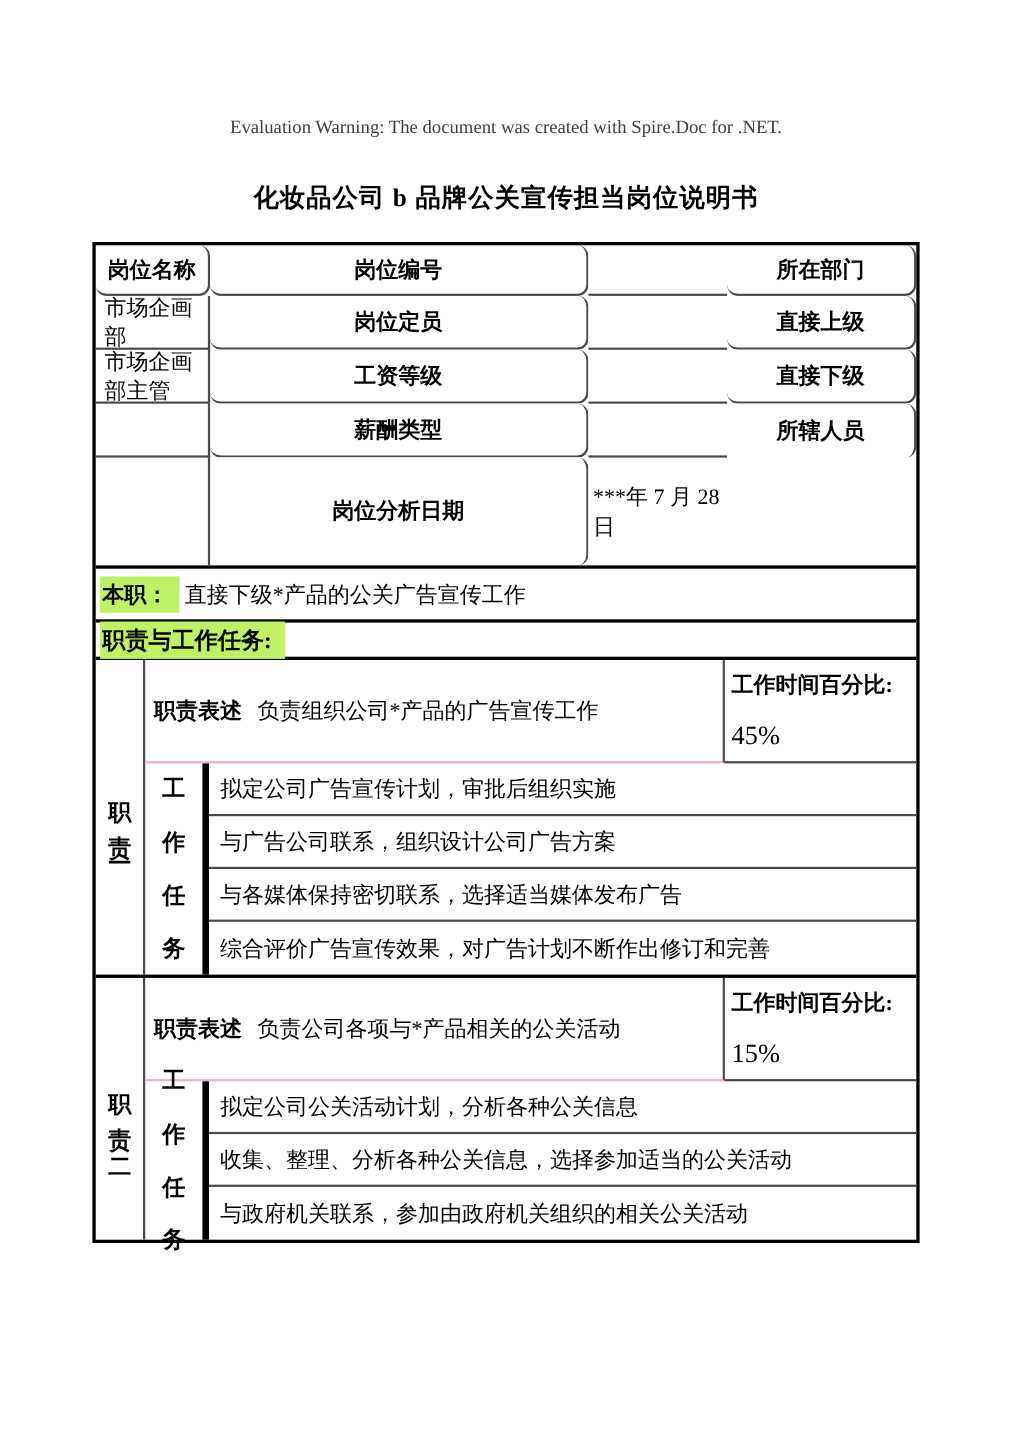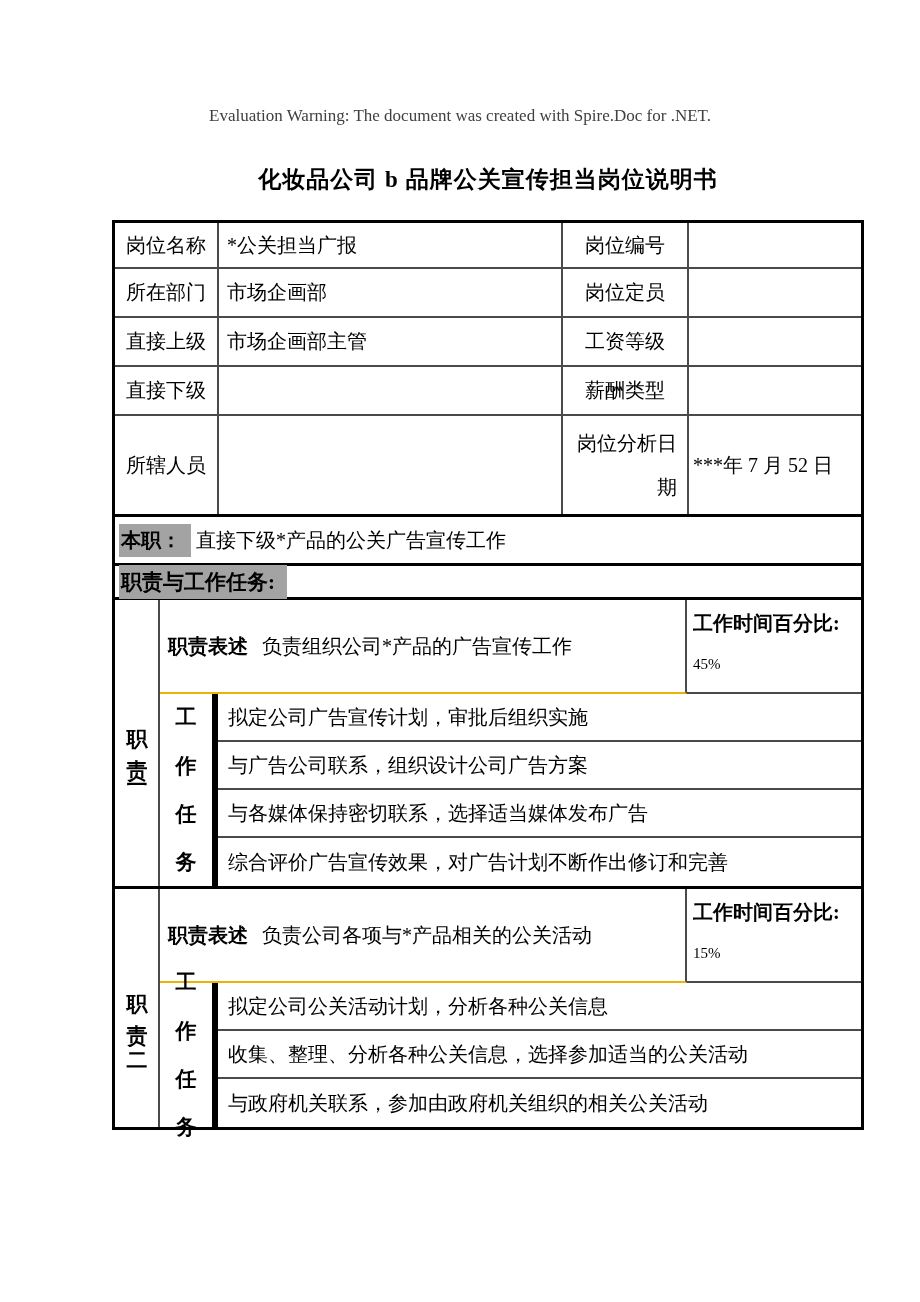--- a/index.html
+++ b/index.html
@@ -3,21 +3,21 @@
 <meta charset="utf-8">
 <style>
   * { box-sizing: border-box; }
   html, body { margin: 0; padding: 0; }
   body {
     width: 920px; height: 1302px;
     background: #ffffff;
     color: #000;
     font-family: "Liberation Serif", "DejaVu Serif", serif;
   }
-  .content-col { width: 752px; margin-left: 112px; }
+  .content-col { width: 752px; margin-left: 84px; }
 
   .warning {
     margin-top: 104px;
     text-align: center;
     color: #404040;
     font-size: 17px;
     line-height: 24px;
   }
   .doc-title {
     margin-top: 38px;
@@ -42,34 +42,34 @@
   .cell {
     display: flex;
     align-items: center;
     font-size: 20px;
     border-right: 2px solid #4a4a4a;
     border-bottom: 2px solid #4a4a4a;
     overflow: hidden;
   }
   .cell.no-r { border-right: none; }
   .cell.no-b { border-bottom: none; }
-  .lbl { justify-content: center; font-weight: normal; text-align: right; }
+  .lbl { justify-content: center; font-weight: bold; text-align: center; border-radius: 10px; }
   .lbl.wrap { line-height: 2.2; padding: 0 10px; }
   .val { padding-left: 8px; }
   .val.tight { padding-left: 4px; }
 
   .summary-row {
     border-top: 3px solid #000;
     height: 49px;
     display: flex;
     align-items: center;
     padding-left: 4px;
     font-size: 20px;
   }
-  .hl { background: #a3a3a3; }
+  .hl { background: #bef264; }
   .summary-label { font-weight: bold; padding: 3px 10px 3px 2px; }
   .summary-value { margin-left: 5px; }
 
   .section-header {
     border-top: 3px solid #000;
     border-bottom: 3px solid #000;
     height: 37px;
     display: flex;
     align-items: center;
     padding-left: 4px;
@@ -95,36 +95,36 @@
   .duty-name span {
     writing-mode: vertical-lr;
     text-orientation: upright;
     letter-spacing: 30px;
     margin-bottom: -30px;
     line-height: 1;
   }
   .desc-cell {
     grid-column: 2 / 4;
     border-right: 2px solid #4a4a4a;
-    border-bottom: 2px solid #eab308;
+    border-bottom: 2px solid #f9a8d4;
     display: flex;
     align-items: center;
     padding-left: 8px;
     font-size: 20px;
   }
   .desc-label { font-weight: bold; }
   .desc-text { margin-left: 14px; }
   .time-cell {
     grid-column: 4;
     border-bottom: 2px solid #4a4a4a;
     padding: 8px 2px 0 6px;
     font-size: 20px;
   }
   .time-label { font-weight: bold; line-height: 1.5; }
-  .time-value { margin-top: 18px; font-size: 15px; }
+  .time-value { margin-top: 18px; font-size: 24px; }
   .tasks-label {
     grid-column: 2;
     grid-row: 2 / -1;
     display: flex;
     align-items: center;
     justify-content: center;
     text-align: center;
     border-right: 6px solid #000000;
     font-weight: bold;
     font-size: 21px;
@@ -147,21 +147,20 @@
 <div class="warning">Evaluation Warning: The document was created with Spire.Doc for .NET.</div>
 
 <div class="content-col">
   <div class="doc-title">化妆品公司 b 品牌公关宣传担当岗位说明书</div>
 
   <div class="doc-table">
 
     <div class="grid g-info">
 
       <div class="cell lbl">岗位名称</div>
-      <div class="cell val">*公关担当广报</div>
       <div class="cell lbl">岗位编号</div>
       <div class="cell val no-r"></div>
 
       <div class="cell lbl">所在部门</div>
       <div class="cell val">市场企画部</div>
       <div class="cell lbl">岗位定员</div>
       <div class="cell val no-r"></div>
 
       <div class="cell lbl">直接上级</div>
       <div class="cell val">市场企画部主管</div>
@@ -169,21 +168,21 @@
       <div class="cell val no-r"></div>
 
       <div class="cell lbl">直接下级</div>
       <div class="cell val"></div>
       <div class="cell lbl">薪酬类型</div>
       <div class="cell val no-r"></div>
 
       <div class="cell lbl no-b">所辖人员</div>
       <div class="cell val no-b"></div>
       <div class="cell lbl wrap no-b">岗位分析日期</div>
-      <div class="cell val tight no-r no-b">***年 7 月 52 日</div>
+      <div class="cell val tight no-r no-b">***年 7 月 28 日</div>
     </div>
 
     <div class="summary-row">
       <span class="summary-label hl">本职：</span>
       <span class="summary-value">直接下级*产品的公关广告宣传工作</span>
     </div>
 
     <div class="section-header">
       <span class="hl">职责与工作任务:</span>
     </div>

